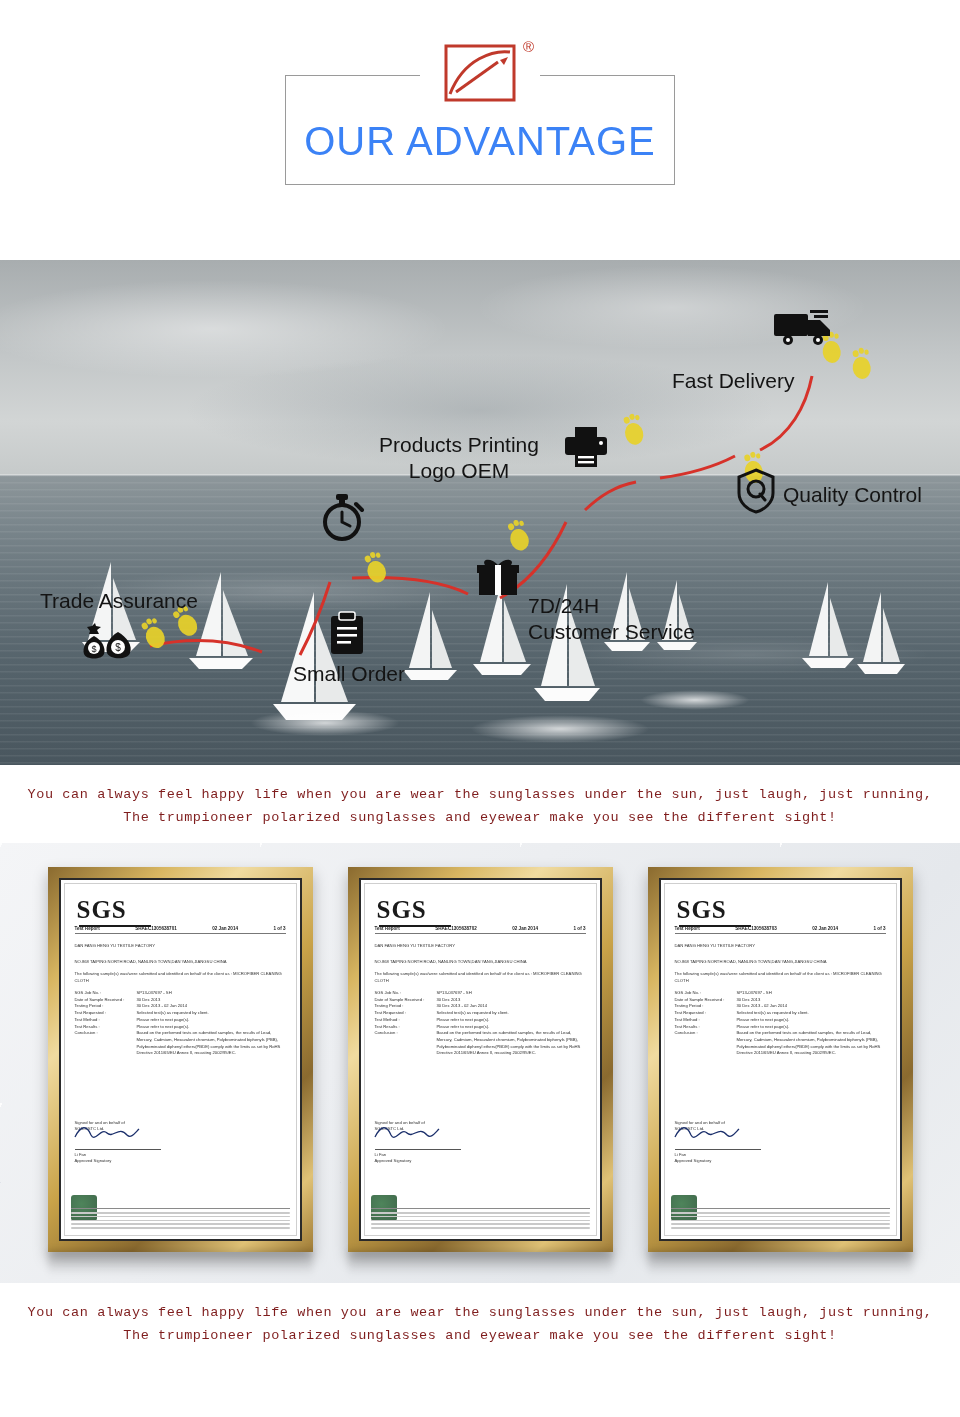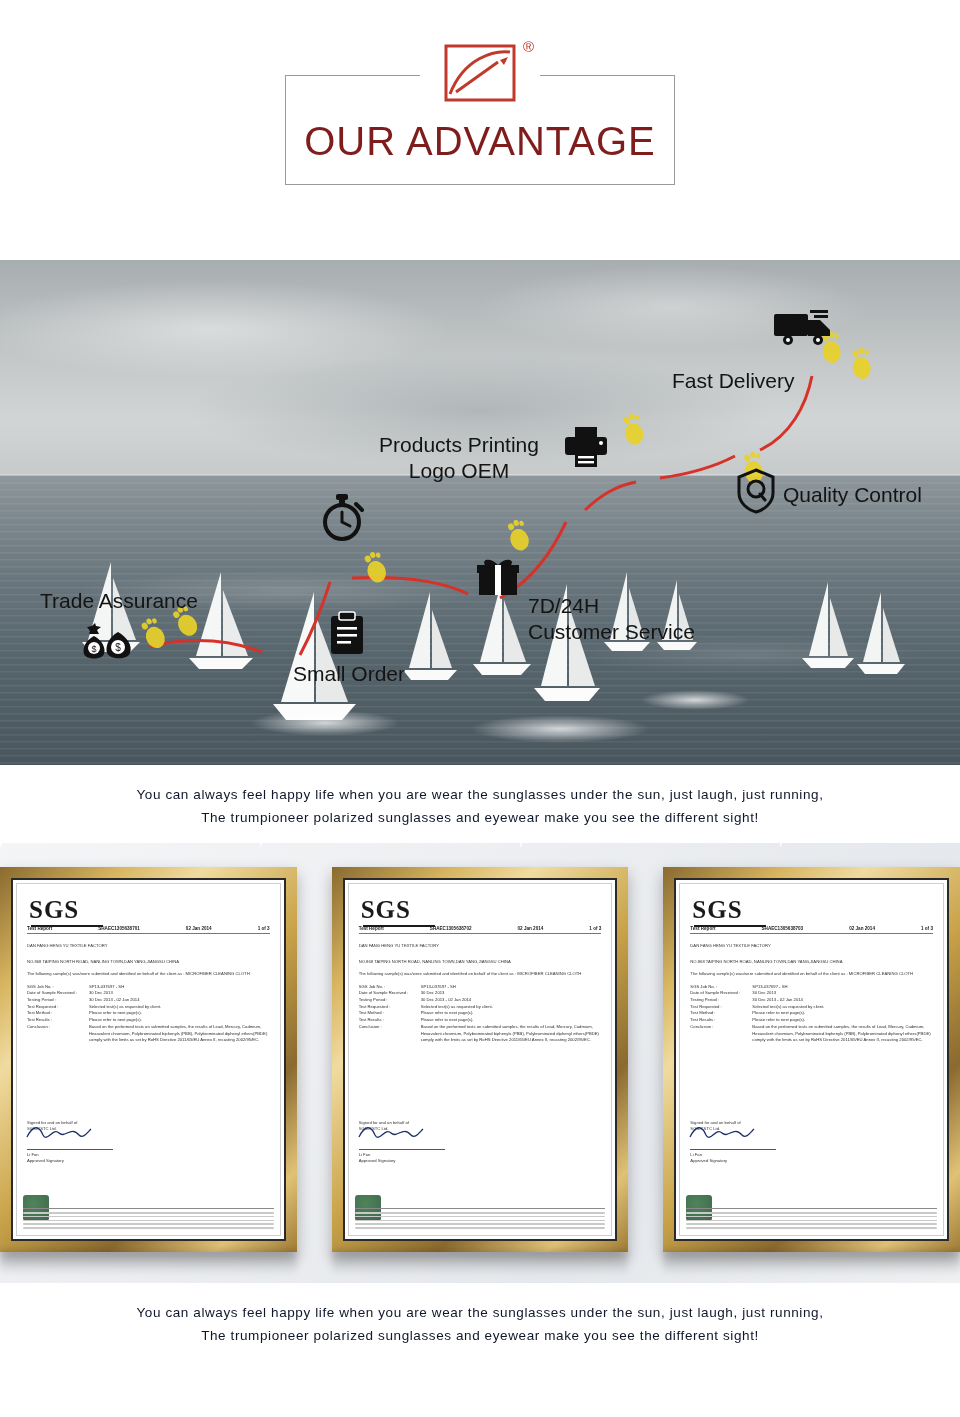--- a/index.html
+++ b/index.html
@@ -26,21 +26,21 @@
     width: 390px;
     height: 110px;
     border: 1px solid #9a9a9a;
     display: flex;
     align-items: center;
     justify-content: center;
   }
   .header-title {
     font-size: 40px;
     letter-spacing: 1px;
-    color: #7f1d1d;
+    color: #3b82f6;
     font-weight: 400;
     margin-top: 22px;
     font-family: "Liberation Sans", sans-serif;
   }
   .logo-badge {
     position: absolute;
     top: -46px;
     left: 50%;
     transform: translateX(-50%);
     width: 120px;
@@ -130,23 +130,23 @@
 
   
   .caption {
     width: 960px;
     text-align: center;
     padding: 22px 0 10px;
     background: #fff;
   }
   .caption p {
     margin: 0 0 8px 0;
-    font-family: Liberation Sans, sans-serif;
+    font-family: Liberation Mono, monospace;
     font-size: 13.5px;
-    color: #0f172a;
+    color: #7f1d1d;
     letter-spacing: .6px;
   }
 
   
   .certs-wrap {
     position: relative;
     width: 960px;
     height: 440px;
     background:
       linear-gradient(135deg, #f4f5f7 0%, #eceef1 40%, #e5e8ec 70%, #eef0f2 100%);
@@ -162,21 +162,21 @@
     background-size: 260px 260px, 340px 340px, 300px 300px;
   }
   .certs {
     position: relative;
     display: flex;
     justify-content: center;
     gap: 35px;
     padding-top: 24px;
   }
   .cert {
-    width: 297px;
+    width: 265px;
     height: 385px;
     background: linear-gradient(135deg,#8a6a2f,#d8b661 18%,#f0dba0 30%,#c9a349 52%,#8a6a2f 72%,#e0c276 88%,#a07c36 100%);
     padding: 11px;
     box-shadow: 0 7px 14px rgba(0,0,0,.28);
     position: relative;
   }
   .cert-inner {
     width: 100%; height: 100%;
     background: #fff;
     border: 2px solid #2a2a2a;

